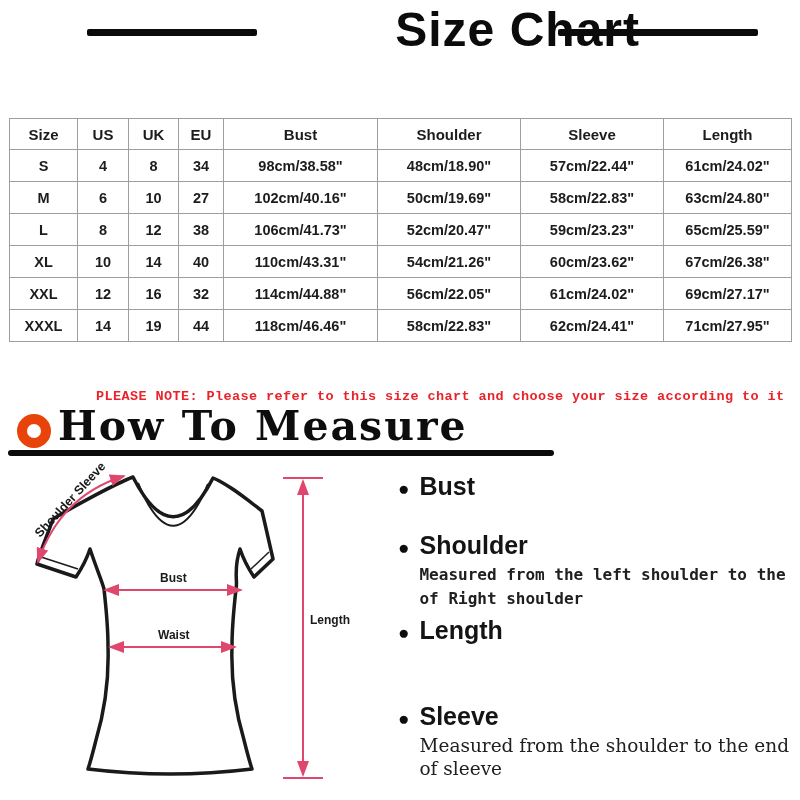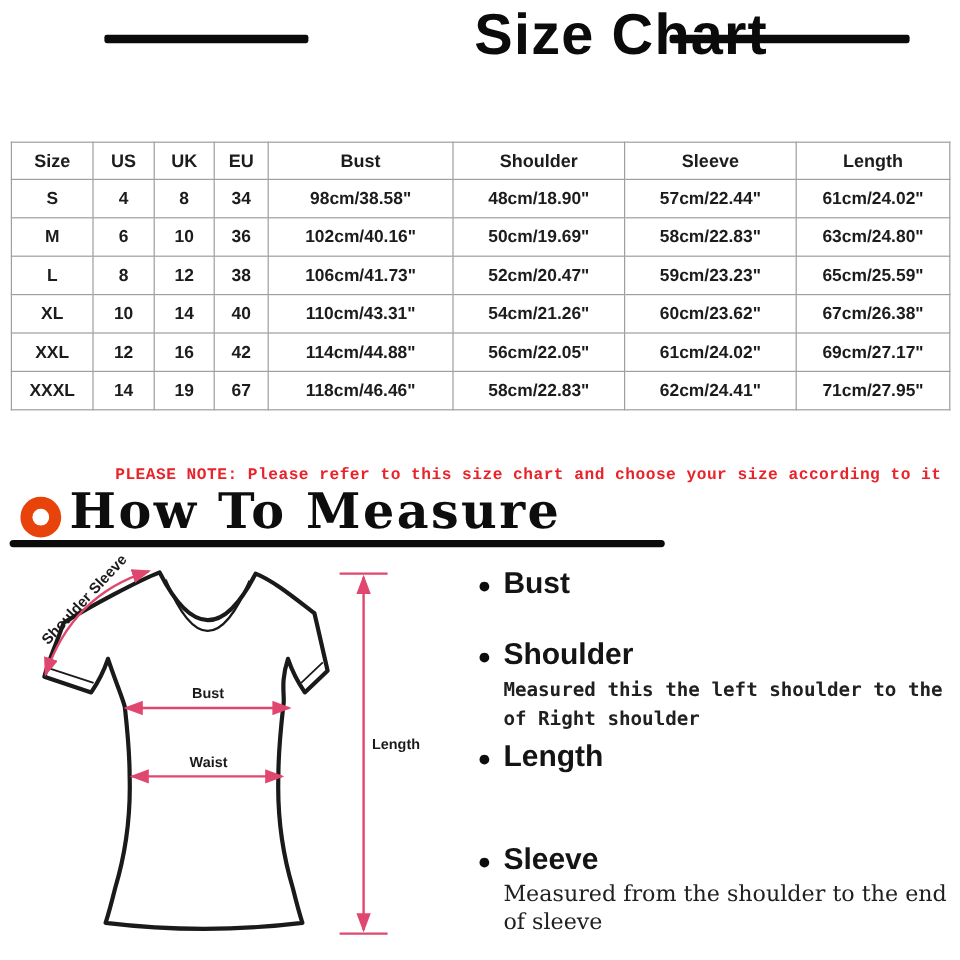--- a/index.html
+++ b/index.html
@@ -93,21 +93,21 @@
         <td>34</td>
         <td>98cm/38.58"</td>
         <td>48cm/18.90"</td>
         <td>57cm/22.44"</td>
         <td>61cm/24.02"</td>
       </tr>
       <tr>
         <td>M</td>
         <td>6</td>
         <td>10</td>
-        <td>36</td>
+        <td>27</td>
         <td>102cm/40.16"</td>
         <td>50cm/19.69"</td>
         <td>58cm/22.83"</td>
         <td>63cm/24.80"</td>
       </tr>
       <tr>
         <td>L</td>
         <td>8</td>
         <td>12</td>
         <td>38</td>
@@ -123,31 +123,31 @@
         <td>40</td>
         <td>110cm/43.31"</td>
         <td>54cm/21.26"</td>
         <td>60cm/23.62"</td>
         <td>67cm/26.38"</td>
       </tr>
       <tr>
         <td>XXL</td>
         <td>12</td>
         <td>16</td>
-        <td>42</td>
+        <td>32</td>
         <td>114cm/44.88"</td>
         <td>56cm/22.05"</td>
         <td>61cm/24.02"</td>
         <td>69cm/27.17"</td>
       </tr>
       <tr>
         <td>XXXL</td>
         <td>14</td>
         <td>19</td>
-        <td>67</td>
+        <td>44</td>
         <td>118cm/46.46"</td>
         <td>58cm/22.83"</td>
         <td>62cm/24.41"</td>
         <td>71cm/27.95"</td>
       </tr>
     </tbody>
   </table>
 
   <div class="note">PLEASE NOTE: Please refer to this size chart and choose your size according to it</div>
 
@@ -205,21 +205,21 @@
   <div class="m-item" id="m-item-0">
     <span class="bullet">●</span>
     <div class="m-body">
       <div class="m-title">Bust</div>
     </div>
   </div>
   <div class="m-item" id="m-item-1">
     <span class="bullet">●</span>
     <div class="m-body">
       <div class="m-title">Shoulder</div>
-      <div class="m-desc mono">Measured this the left shoulder to the
+      <div class="m-desc mono">Measured from the left shoulder to the
 of Right shoulder</div>
     </div>
   </div>
   <div class="m-item" id="m-item-2">
     <span class="bullet">●</span>
     <div class="m-body">
       <div class="m-title">Length</div>
     </div>
   </div>
   <div class="m-item" id="m-item-3">

